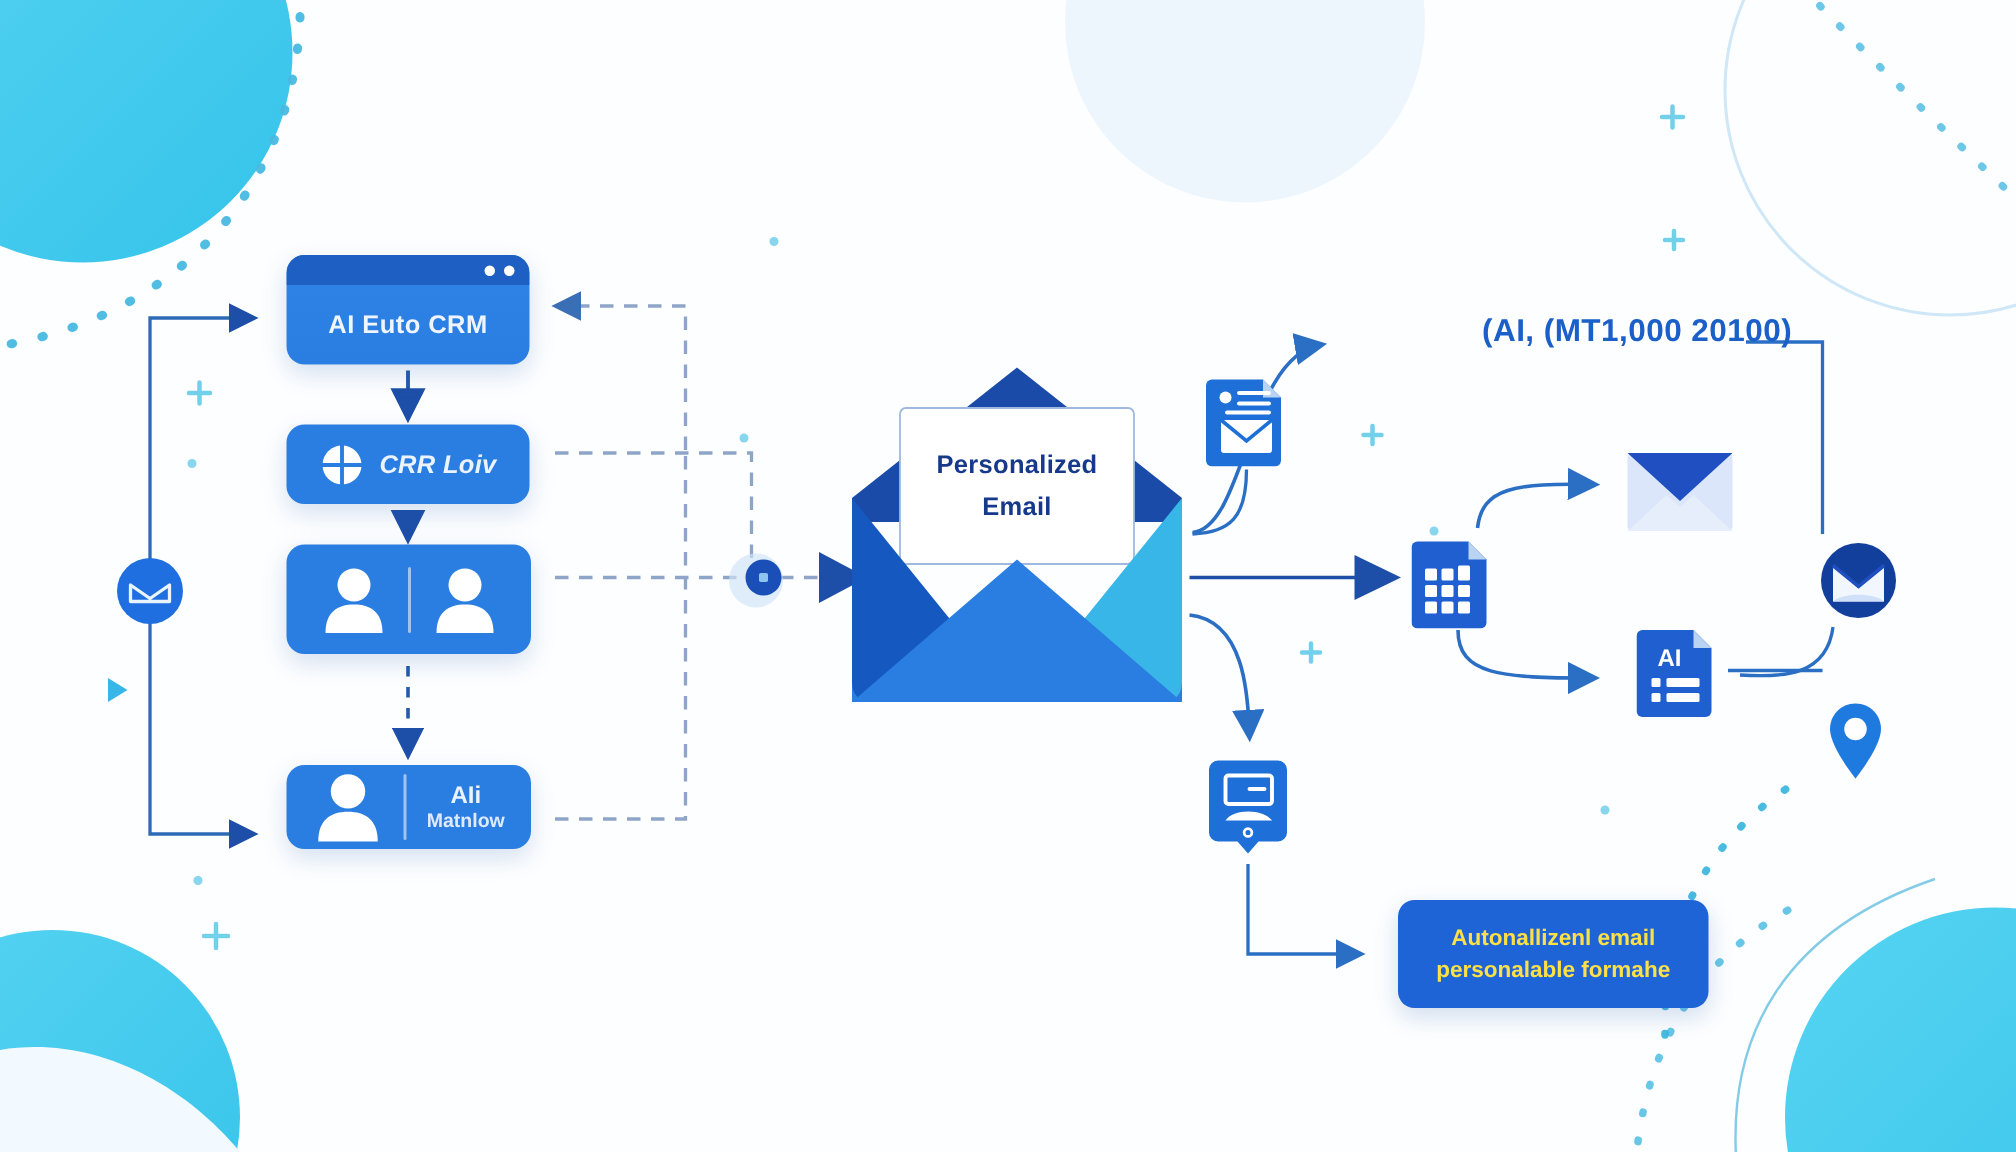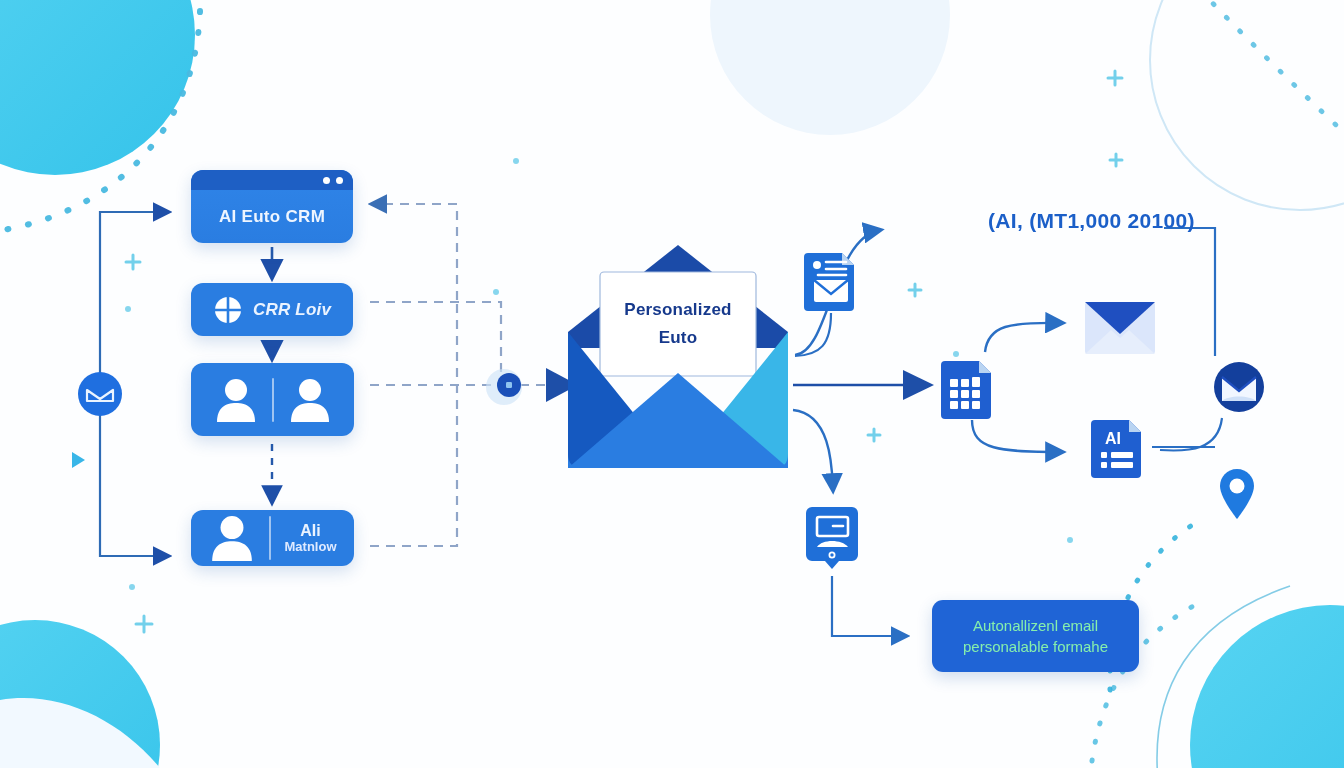--- a/index.html
+++ b/index.html
@@ -58,21 +58,21 @@
     font-size:21px;font-weight:700;color:#1b5fc8;letter-spacing:.3px;
     white-space:nowrap;
   }
   #outcome-box{
     position:absolute;left:932px;top:600px;width:207px;height:72px;
     background:#1f64d6;border-radius:11px;
     box-shadow:0 6px 16px rgba(30,90,170,.20);
     display:flex;flex-direction:column;align-items:center;justify-content:center;
     gap:4px;
   }
-  .outcome-line{font-size:15px;font-weight:400;color:#86efac;white-space:nowrap;}
+  .outcome-line{font-size:15px;font-weight:700;color:#fde047;white-space:nowrap;}
 
   
   .icon-abs{position:absolute;}
   #icon-doc-mail{left:804px;top:249px;width:54px;height:62px;}
   #icon-grid-doc{left:941px;top:357px;width:54px;height:62px;}
   #icon-laptop{left:806px;top:505px;width:52px;height:66px;}
   #icon-env-right{left:1084px;top:300px;width:72px;height:56px;}
   #icon-ai-doc{left:1091px;top:416px;width:54px;height:62px;}
   #icon-m-circle{left:1212px;top:360px;width:54px;height:54px;}
   #icon-pin{left:1219px;top:468px;width:36px;height:52px;}
@@ -258,21 +258,21 @@
       <path d="M2 92 L2 228 L112 228 Z" fill="#1559c0"></path>
 
       <path d="M222 92 L222 228 L112 228 Z" fill="#39b6e8"></path>
 
       <path d="M2 228 L112 133 L222 228 Z" fill="#2a7de1"></path>
 
       <path d="M2 214 Q2 228 16 228 L208 228 Q222 228 222 214 L222 228 L2 228 Z" fill="#2a7de1"></path>
     </svg>
     <div class="env-card-text">
       <span class="env-line">Personalized</span>
-      <span class="env-line">Euto</span>
+      <span class="env-line">Email</span>
     </div>
   </div>
 
   <svg class="icon-abs" id="icon-doc-mail" viewBox="0 0 54 62">
     <path d="M4 4 h34 l12 12 v42 a4 4 0 0 1 -4 4 h-42 a4 4 0 0 1 -4 -4 v-50 a4 4 0 0 1 4 -4 z" fill="#1f6fd8"></path>
     <path d="M38 4 L50 16 H38 Z" fill="#b9d4f2"></path>
     <circle cx="13" cy="16" r="4" fill="#ffffff"></circle>
     <g stroke="#ffffff" stroke-width="2.6" stroke-linecap="round">
       <path d="M22 13 H42"></path>
         <path d="M22 20 H42"></path>

